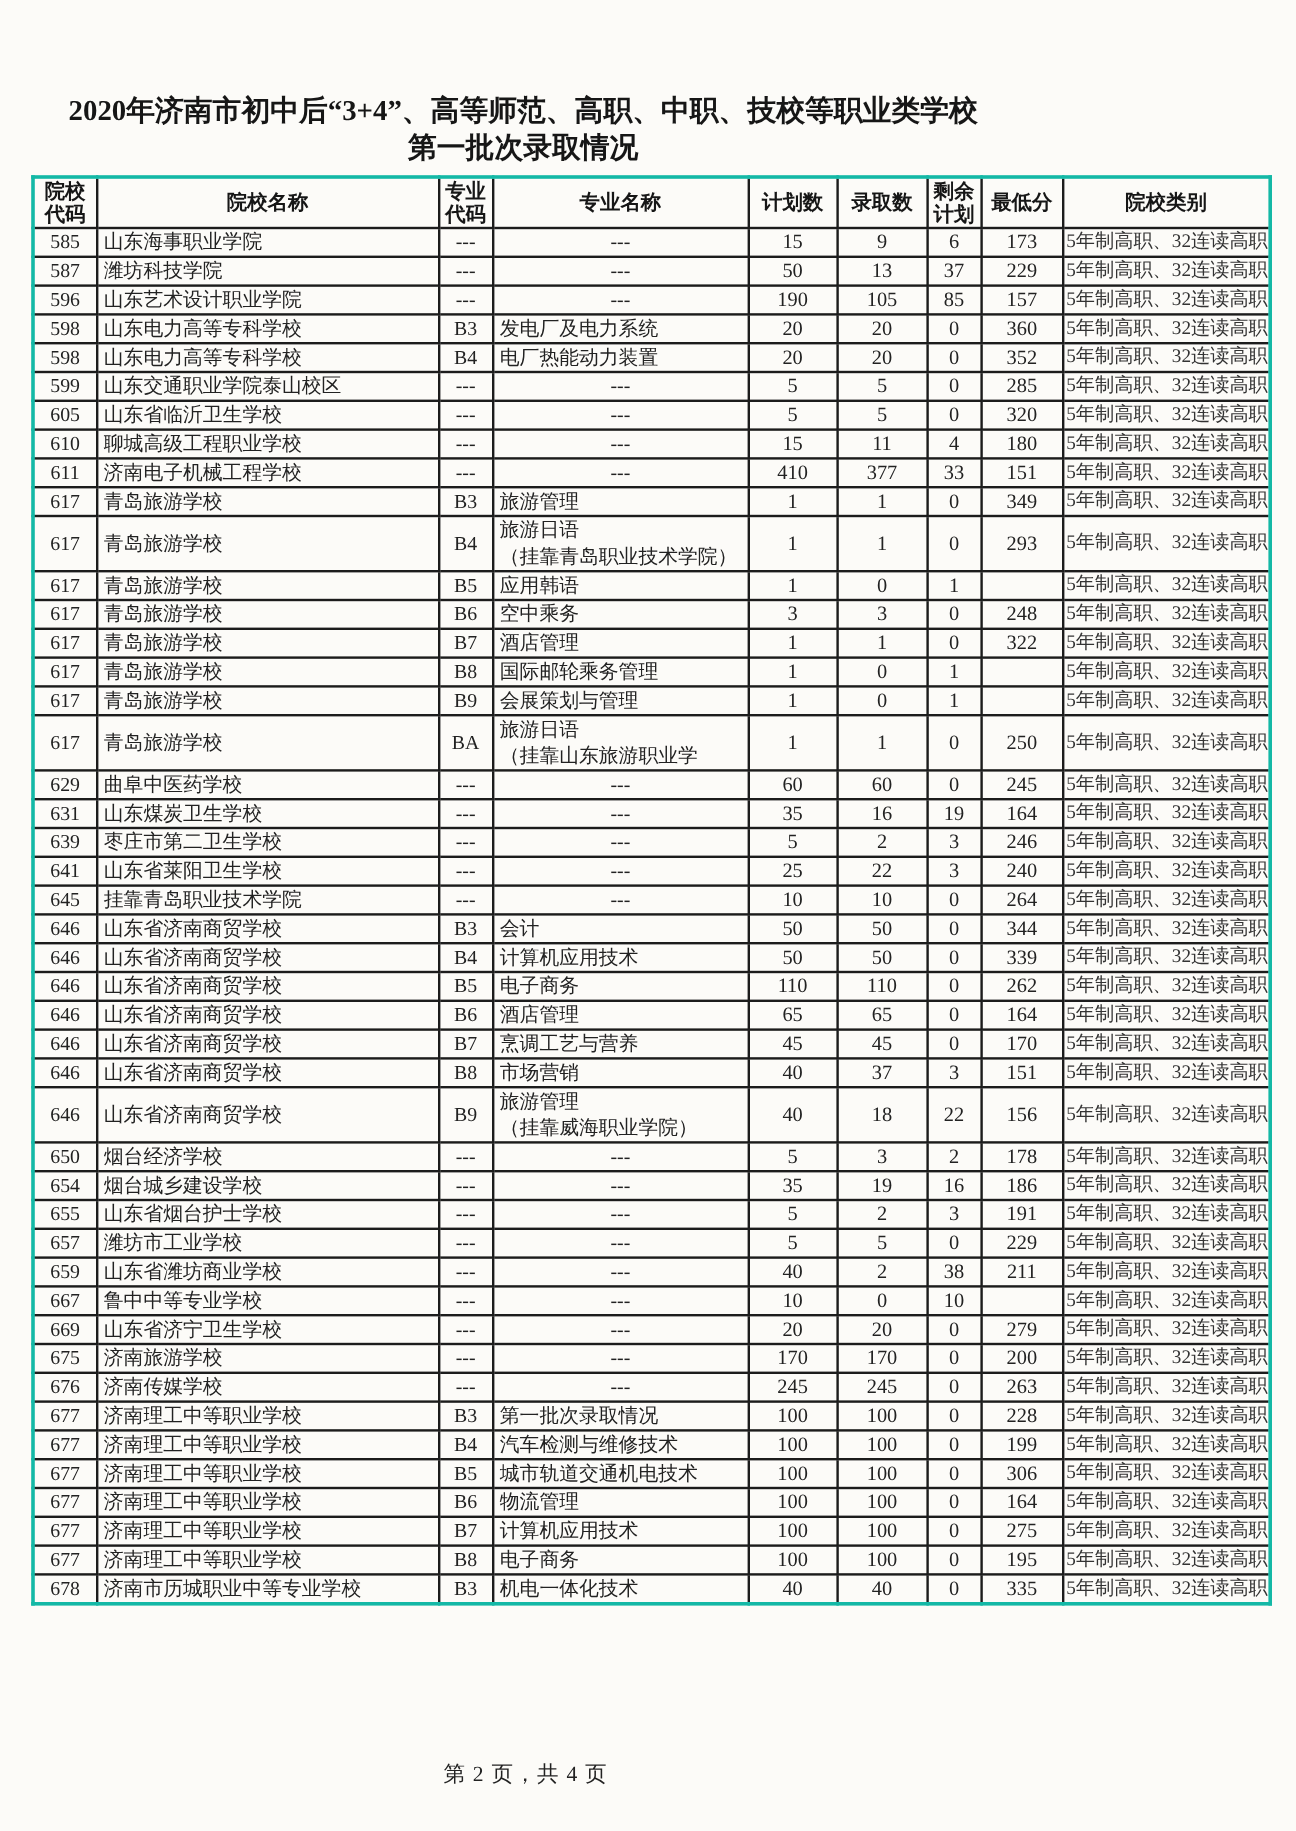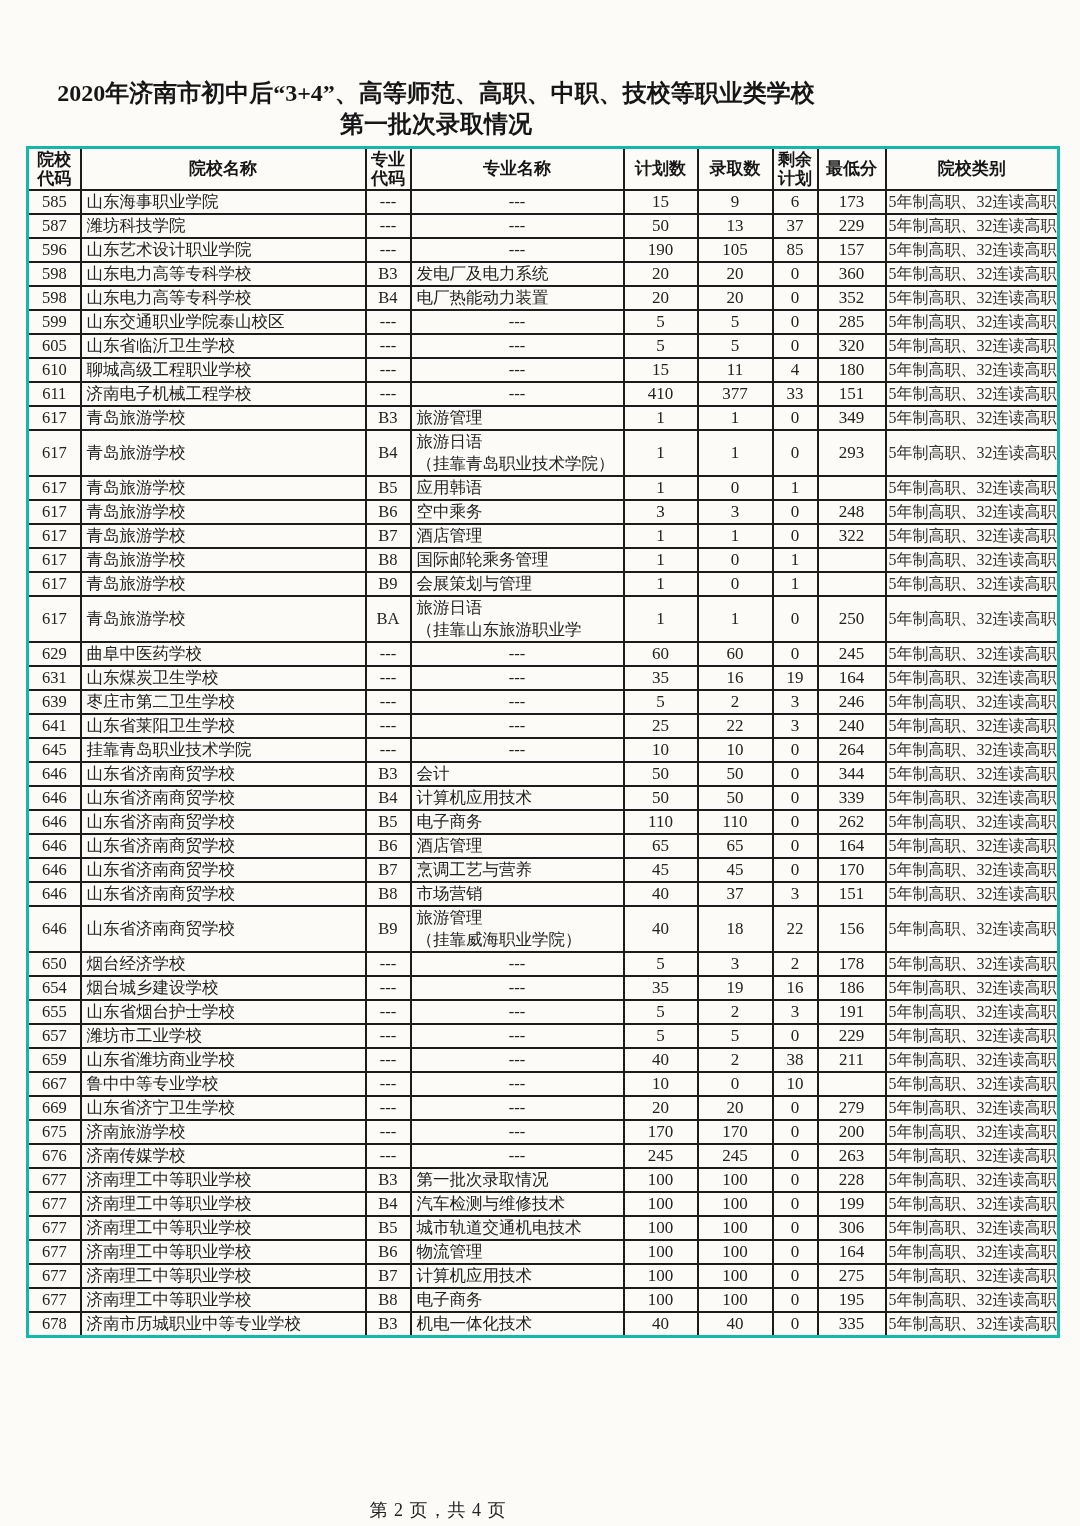--- a/index.html
+++ b/index.html
@@ -66,21 +66,20 @@
   }
   .page-footer {
     position: absolute;
     top: 1466px;
     left: 0;
     width: 876px;
     text-align: center;
     font-size: 18px;
     color: #222;
     letter-spacing: 1px;
-    margin-top: 32px;
   }
 </style>
 </head>
 <body>
 
 <div class="doc-title">
   <div>2020年济南市初中后“3+4”、高等师范、高职、中职、技校等职业类学校</div>
   <div>第一批次录取情况</div>
 </div>
 

